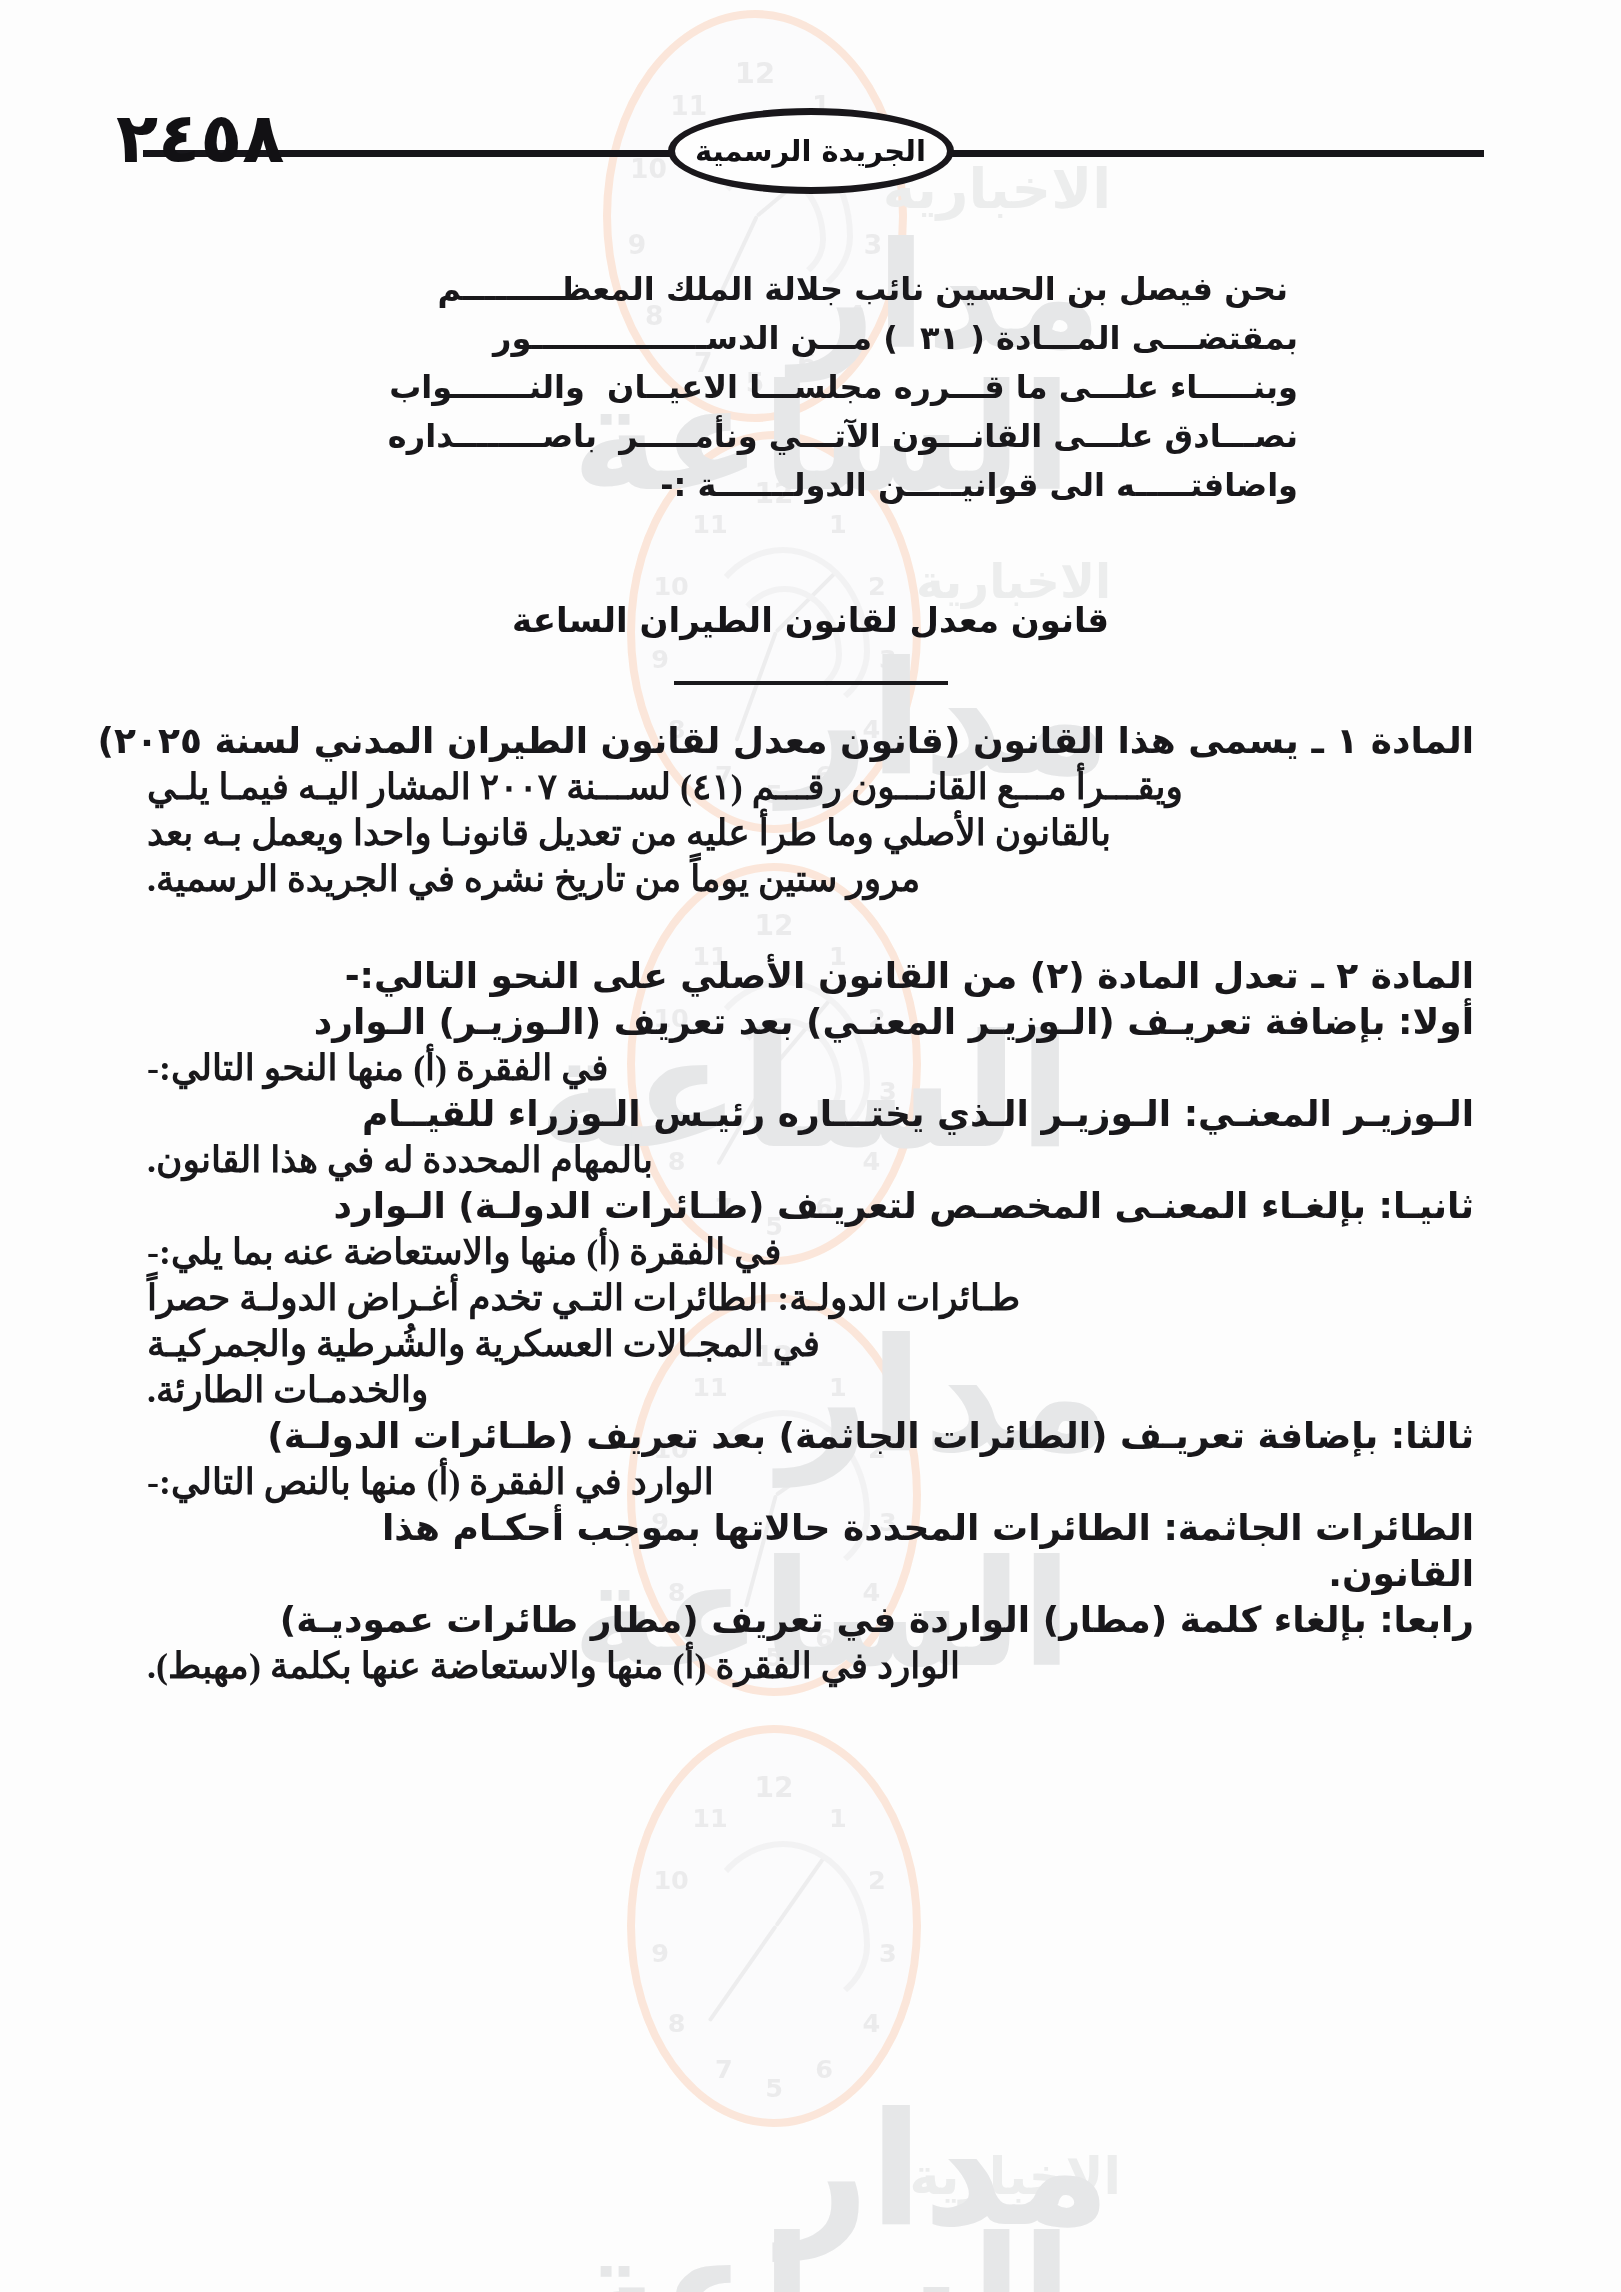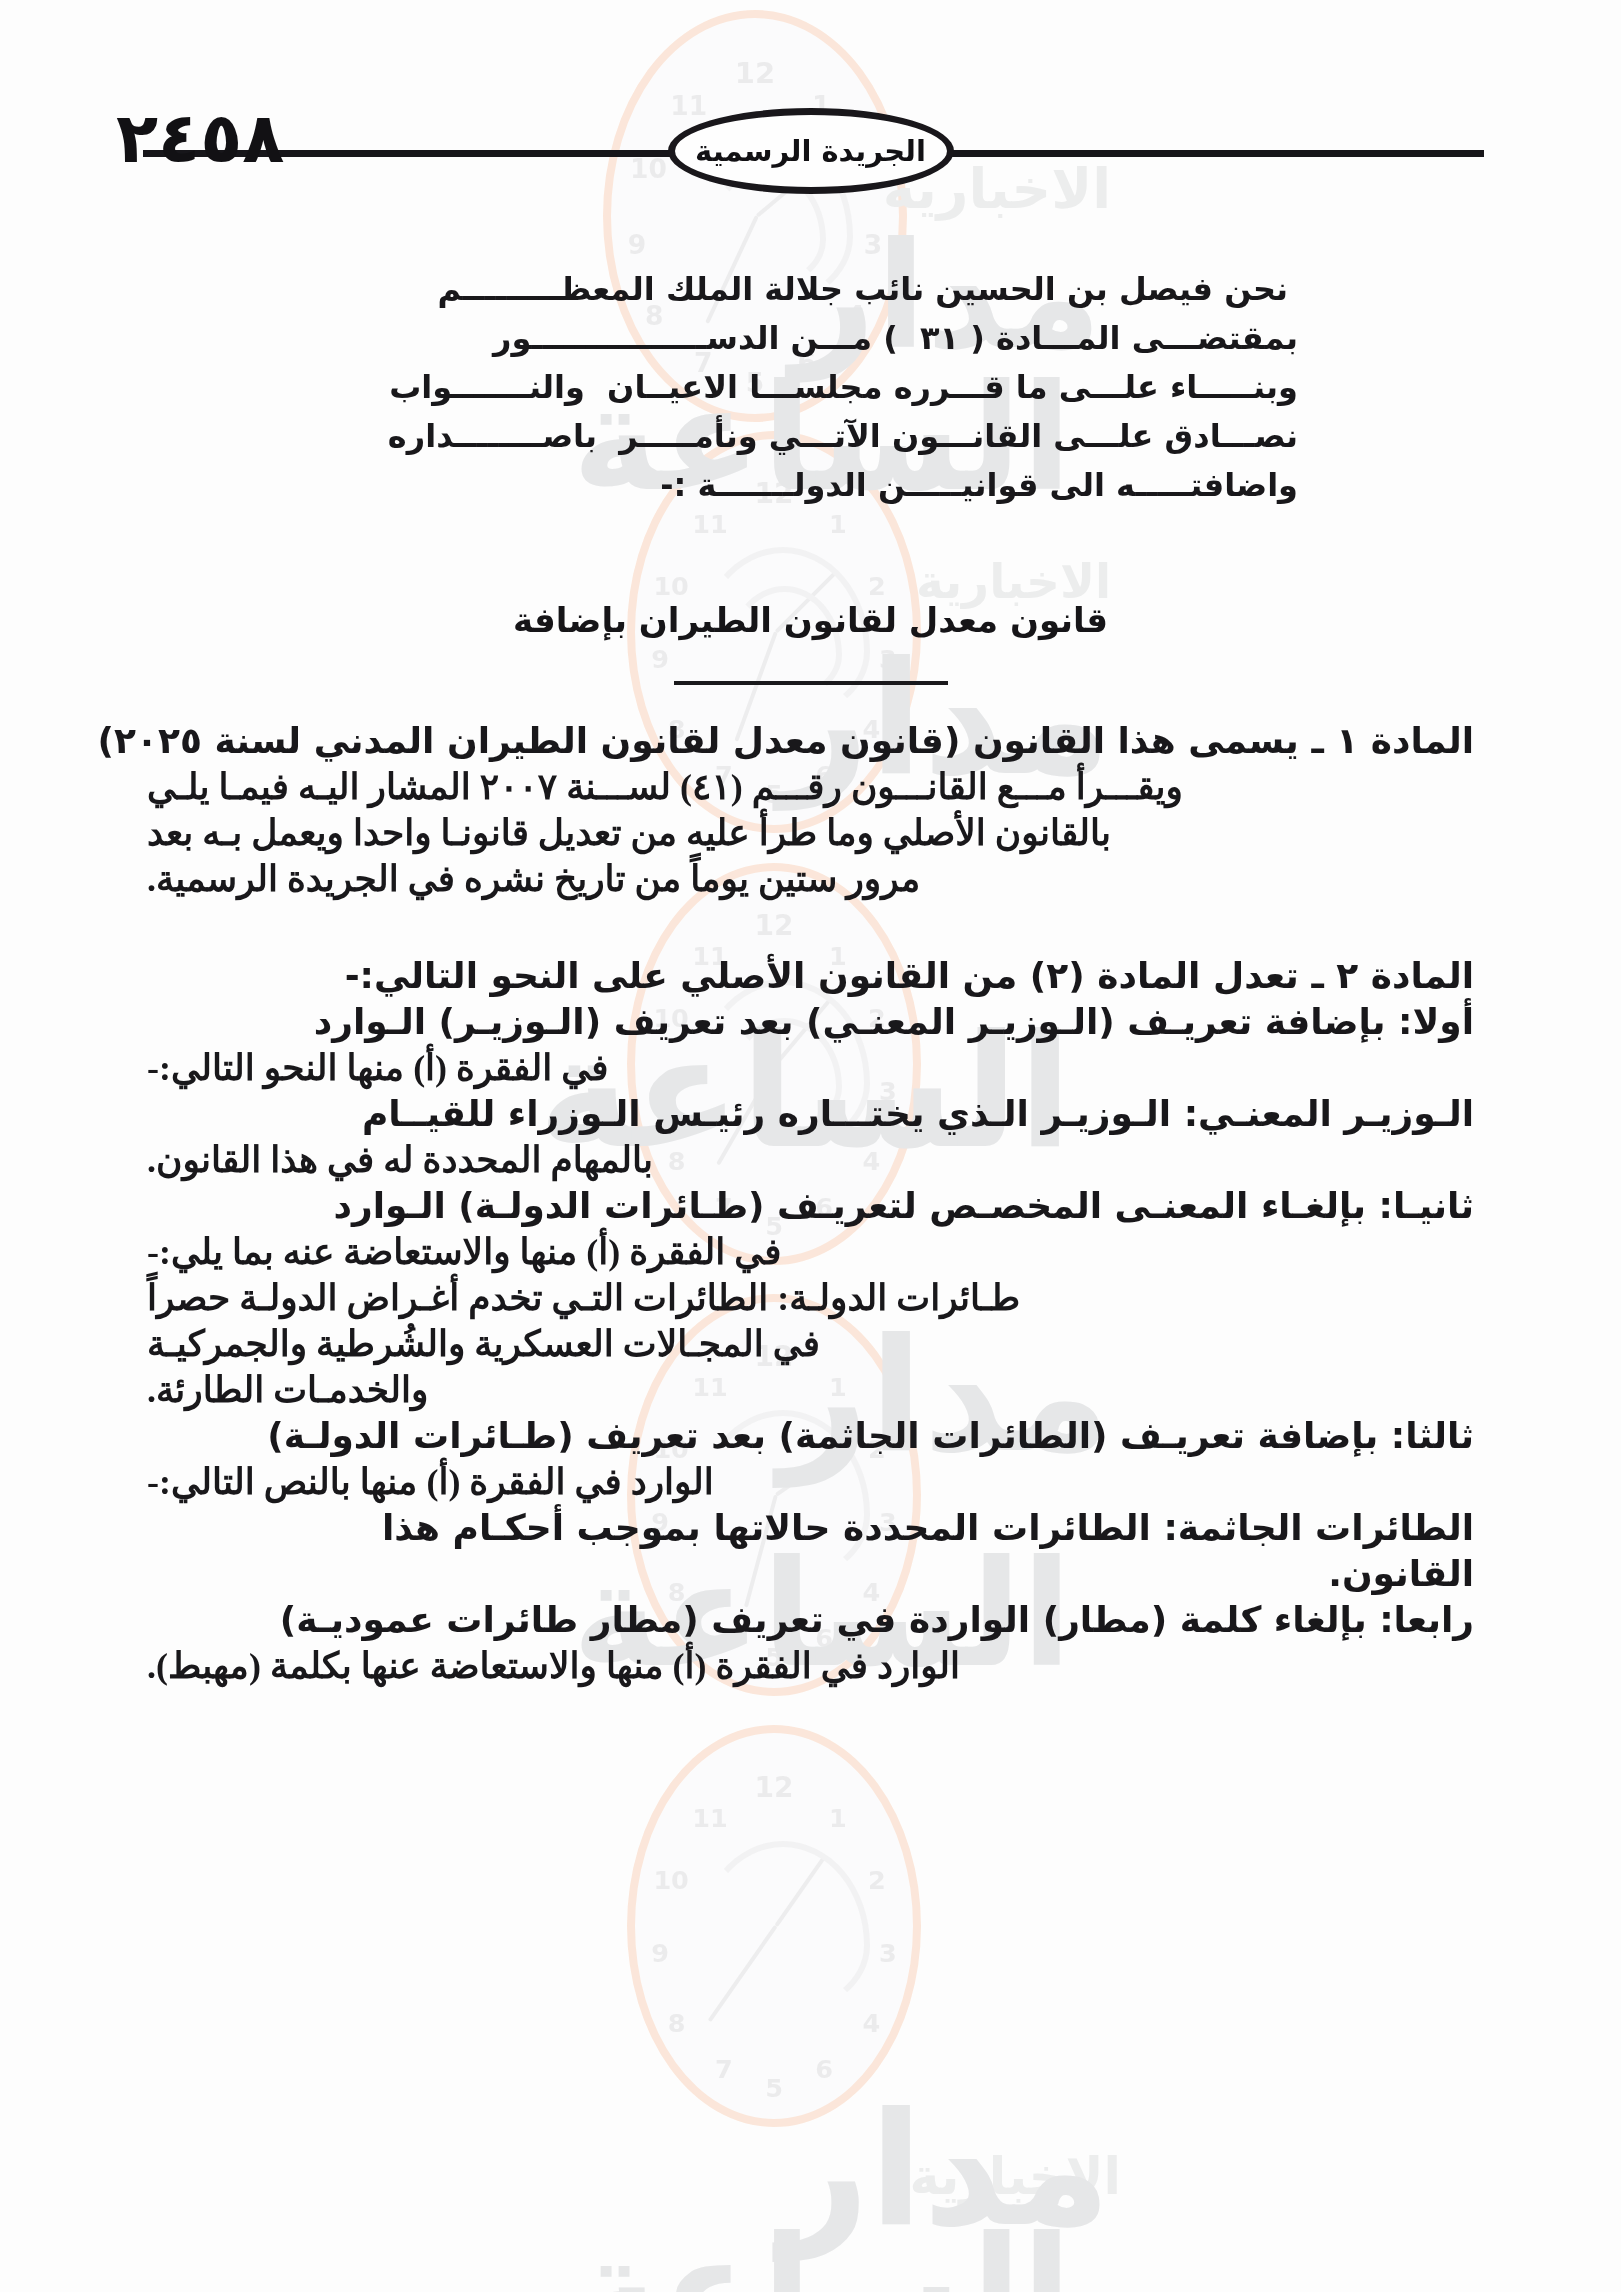--- a/index.html
+++ b/index.html
@@ -320,21 +320,21 @@
 
     <div class="preamble">
       <div class="ln ta-r">نحن فيصل بن الحسين نائب جلالة الملك المعظـــــــــم</div>
       <div class="ln l2 ta-r">بمقتضـــى المـــادة ( ٣١  ) مـــن الدســــــــــــــــور</div>
       <div class="ln l2 ta-r">وبنـــــاء علـــى ما قـــرره مجلســـا الاعيــان  والنـــــــواب</div>
       <div class="ln l2 ta-r">نصـــادق علـــى القانـــون الآتـــي ونأمـــــر  باصــــــــداره</div>
       <div class="ln l2 ta-r">واضافتـــــه الى قوانيـــــن الدولـــــــة :-</div>
     </div>
 
     <div class="title-block">
-      <div class="t2">قانون معدل لقانون الطيران بإضافة</div>
+      <div class="t2">قانون معدل لقانون الطيران الساعة</div>
       <div class="divider"></div>
     </div>
 
     <div class="articles">
 
       <div class="art">
         <div class="ln ta-r">المادة ١ ـ يسمى هذا القانون (قانون معدل لقانون الطيران المدني لسنة ٢٠٢٥)</div>
         <div class="ln ta-c">ويقـــرأ مـــع القانـــون رقـــم (٤١) لســـنة ٢٠٠٧ المشار اليـه فيمـا يلـي</div>
         <div class="ln ta-c">بالقانون الأصلي وما طرأ عليه من تعديل قانونـا واحدا ويعمل بـه بعد</div>
         <div class="ln ta-c">مرور ستين يوماً من تاريخ نشره في الجريدة الرسمية.</div>

